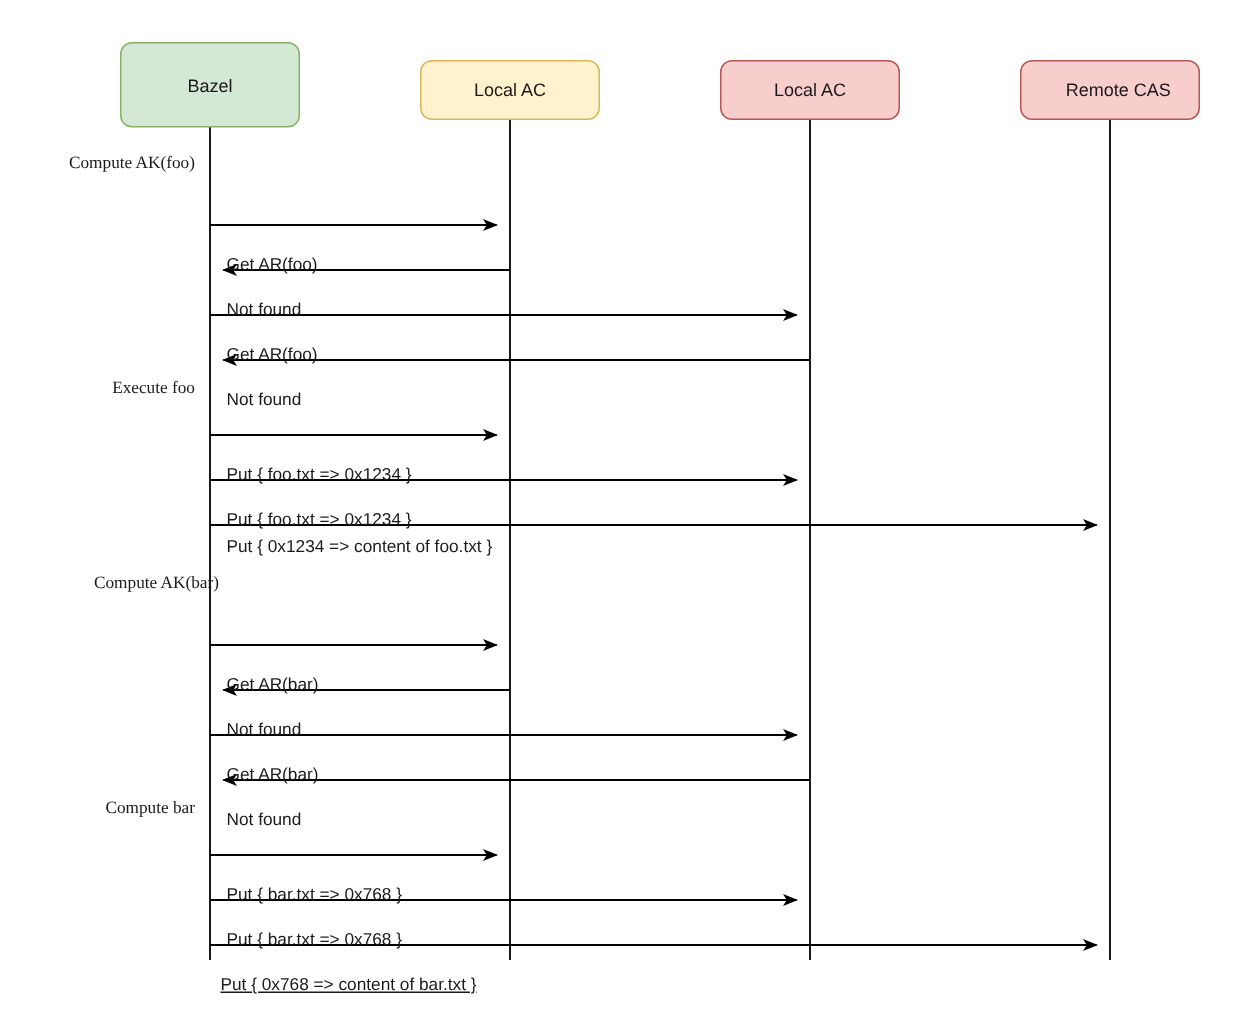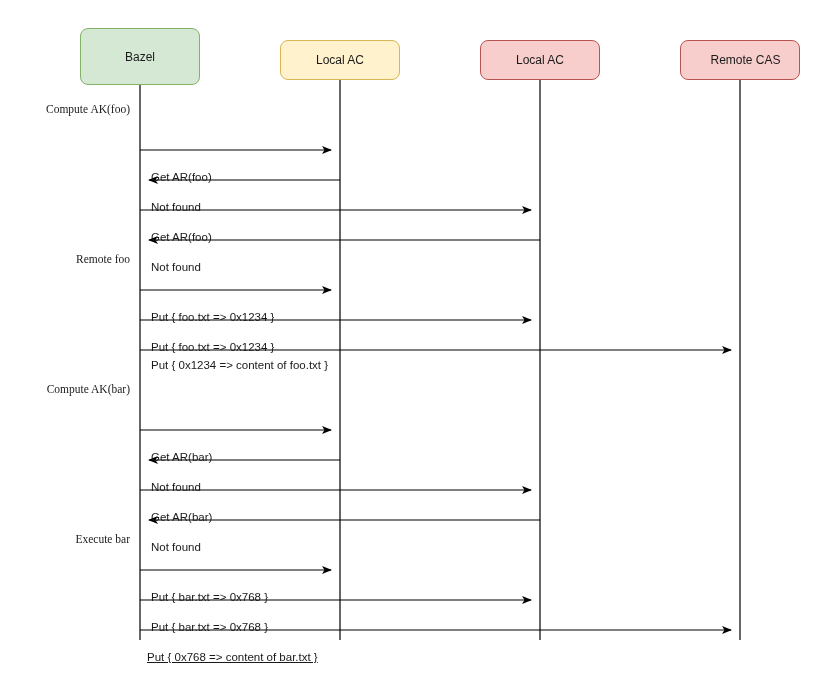--- a/index.html
+++ b/index.html
@@ -105,23 +105,23 @@
       </div>
       <div class="participant-box" style="left: 480px; top: 40px; width: 120px; height: 40px; background: rgb(248, 206, 204); border-color: rgb(184, 84, 80);">
         <span class="participant-label">Local AC</span>
       </div>
       <div class="participant-box" style="left: 680px; top: 40px; width: 120px; height: 40px; background: rgb(248, 206, 204); border-color: rgb(184, 84, 80); padding-left: 11px;">
         <span class="participant-label">Remote CAS</span>
       </div>
     </div>
   <div id="side-labels-layer">
       <div class="side-label" style="left: 0px; width: 130px; top: 104px;">Compute AK(foo)</div>
-      <div class="side-label" style="left: 0px; width: 130px; top: 254px;">Remote foo</div>
-      <div class="side-label" style="left: 0px; width: 130px; top: 384px;">Compute AK(bar)</div>
-      <div class="side-label" style="left: 0px; width: 130px; top: 534px;">Execute bar</div>
+      <div class="side-label" style="left: 0px; width: 130px; top: 254px;">Execute foo</div>
+      <div class="side-label" style="left: 16px; width: 130px; top: 384px;">Compute AK(bar)</div>
+      <div class="side-label" style="left: 0px; width: 130px; top: 534px;">Compute bar</div>
     </div>
   <div id="message-labels-layer">
       <div class="msg-label" style="left: 151px; top: 136px;">Get AR(foo)</div>
       <div class="msg-label" style="left: 151px; top: 166px;">Not found</div>
       <div class="msg-label" style="left: 151px; top: 196px;">Get AR(foo)</div>
       <div class="msg-label" style="left: 151px; top: 226px;">Not found</div>
       <div class="msg-label" style="left: 151px; top: 276px;">Put { foo.txt =&gt; 0x1234 }</div>
       <div class="msg-label" style="left: 151px; top: 306px;">Put { foo.txt =&gt; 0x1234 }</div>
       <div class="msg-label" style="left: 151px; top: 324px;">Put { 0x1234 =&gt; content of foo.txt }</div>
       <div class="msg-label" style="left: 151px; top: 416px;">Get AR(bar)</div>

